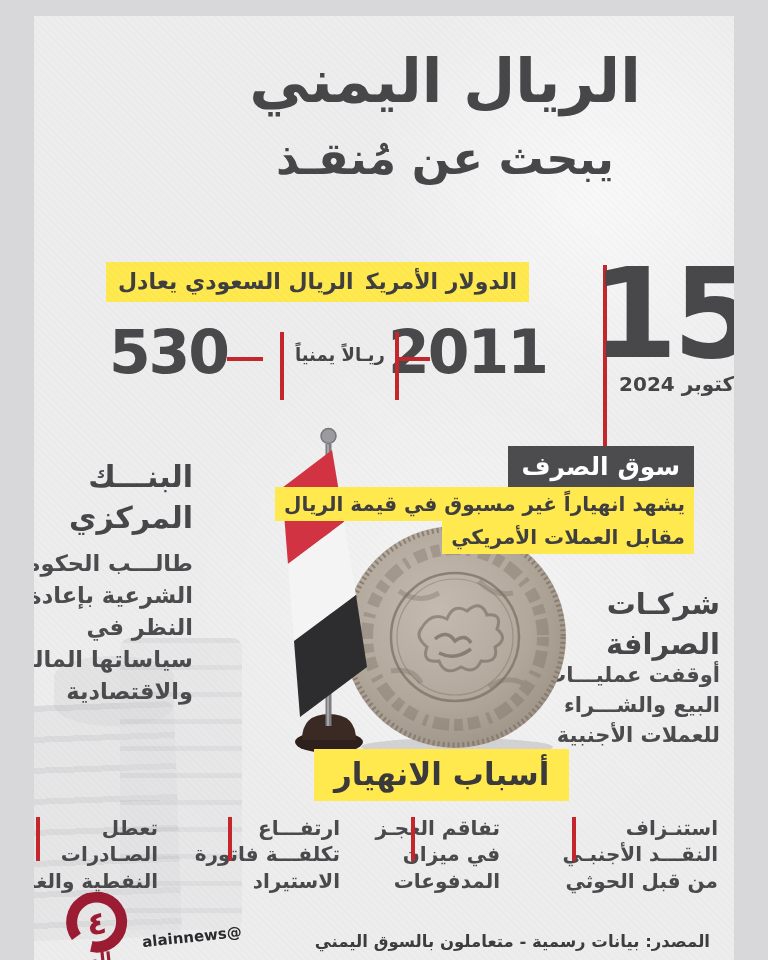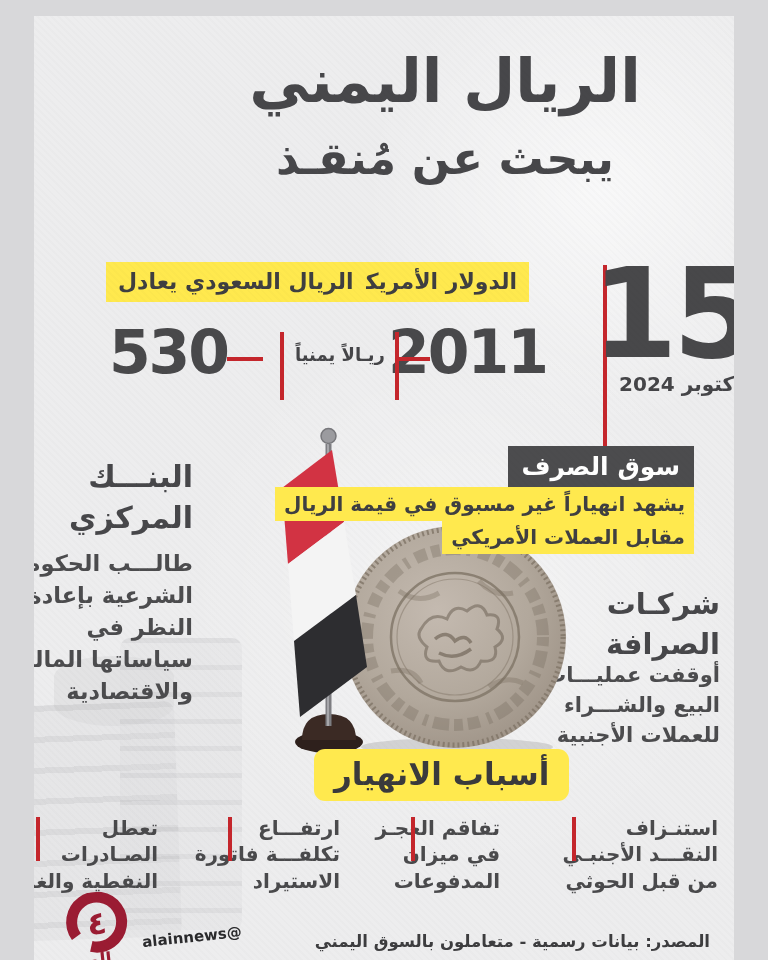--- a/index.html
+++ b/index.html
@@ -57,21 +57,21 @@
   
   .sec-head{position:absolute;text-align:right;font-weight:bold;color:#47474a;line-height:1.38;}
   .sec-body{position:absolute;text-align:right;font-weight:bold;color:#4c4c4e;line-height:1.42;}
   .cb-head{right:541px;top:440px;font-size:30px;}
   .cb-body{right:541px;top:532px;width:214px;font-size:22.5px;}
   
   .xc-head{right:14px;top:568px;font-size:29px;}
   .xc-body{right:14px;top:645px;width:176px;font-size:21px;}
   
   .causes-title{position:absolute;left:280px;top:733px;background:#ffe94e;color:#3a3a3c;
-    font-size:31px;font-weight:bold;padding:8px 20px;line-height:1.15;z-index:5;border-radius:11px;}
+    font-size:31px;font-weight:bold;padding:8px 20px;line-height:1.15;z-index:5;}
   .cause{position:absolute;top:799px;text-align:right;font-size:20px;font-weight:bold;
     color:#4a4a4c;line-height:1.32;}
   .cz1{right:16px;width:158px;}
   .cz2{right:234px;width:158px;}
   .cz3{right:394px;width:162px;}
   .cz4{right:576px;width:150px;}
   .cbar{position:absolute;width:4px;background:#c5262c;top:801px;}
   .cb1{left:753px;height:78px;}
   .cb2{left:538px;height:44px;}
   .cb3{left:377px;height:44px;}

